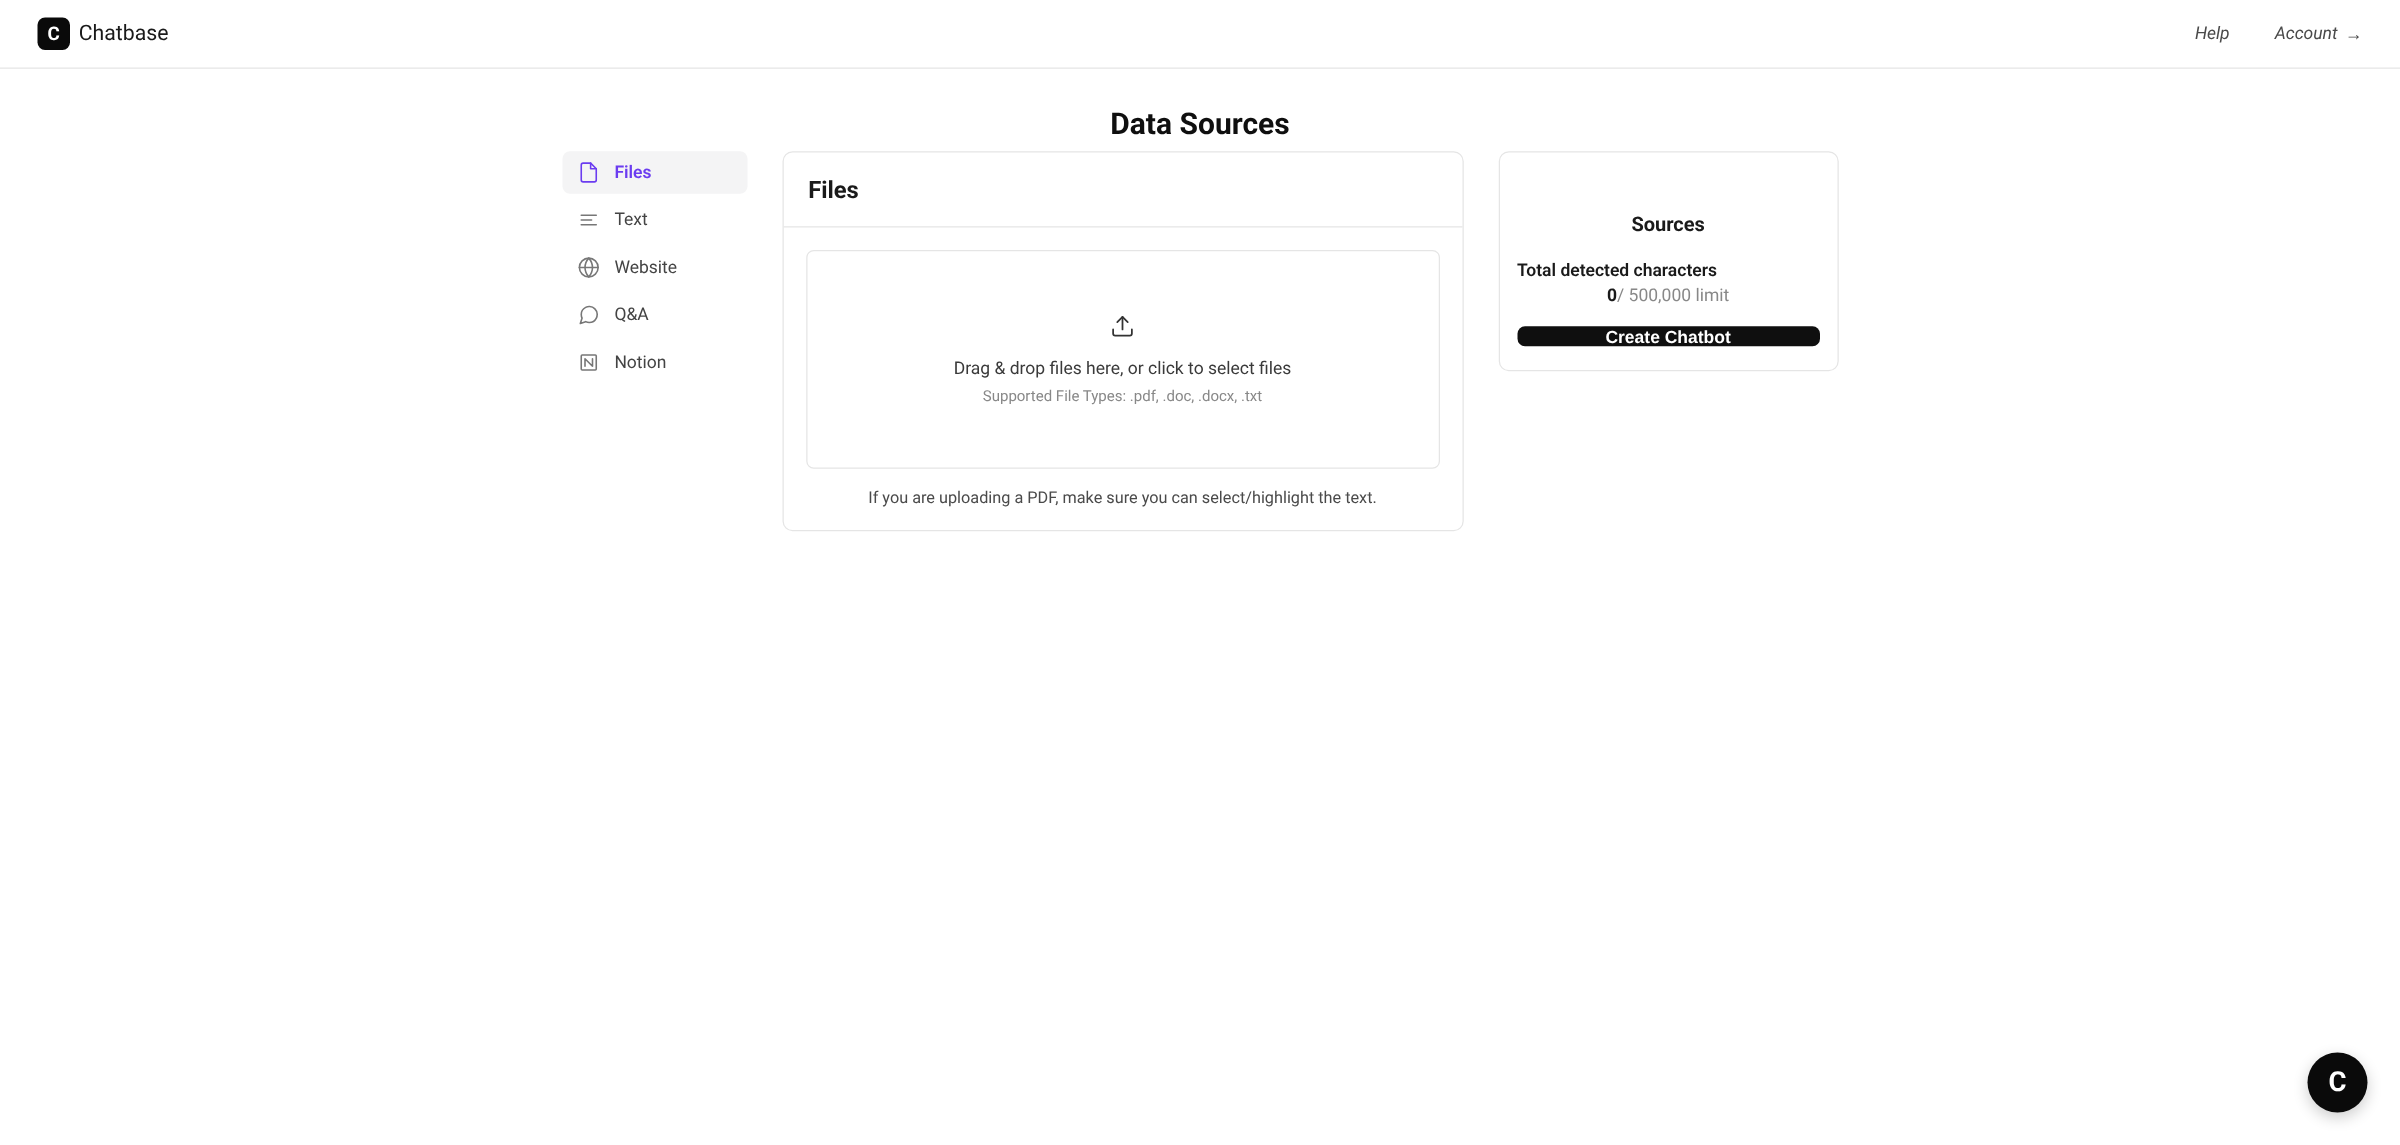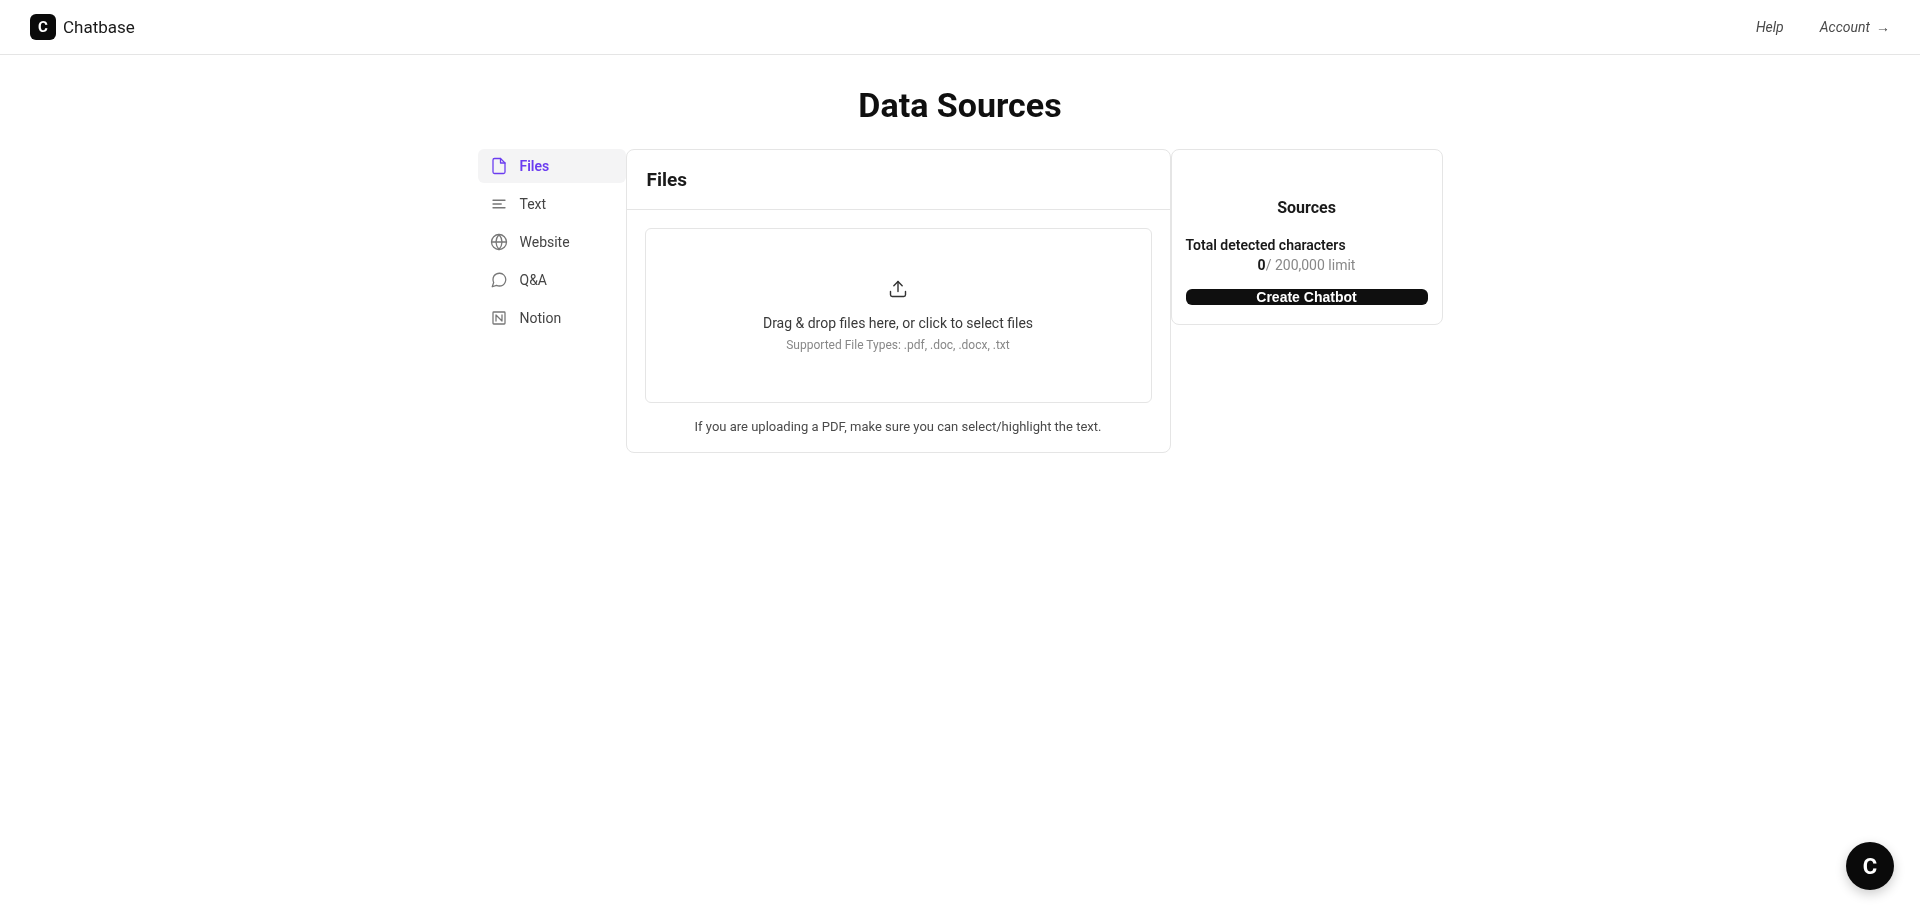--- a/index.html
+++ b/index.html
@@ -57,33 +57,34 @@
     .arrow {
       font-size: 14px;
     }
     .container {
       max-width: 1570px;
       margin: 0 auto;
       padding: 30px 24px;
     }
     .page-title {
       text-align: center;
-      font-size: 34px;
+      font-size: 24px;
       font-weight: 700;
-      margin-bottom: 24px;
+      margin-bottom: 8px;
       color: #0f0f0f;
     }
     .page-subtitle {
       text-align: center;
       font-size: 15px;
       color: #5c5c5c;
       margin-bottom: 38px;
     }
     .layout {
       display: flex;
+      gap: 28px;
       justify-content: center;
       align-items: flex-start;
     }
     .sidebar {
       width: 148px;
       flex-shrink: 0;
     }
     .sidebar-item {
       display: flex;
       align-items: center;
@@ -282,21 +283,21 @@
           <div class="dropzone-subtext">Supported File Types: .pdf, .doc, .docx, .txt</div>
         </div>
         <div class="helper-text">If you are uploading a PDF, make sure you can select/highlight the text.</div>
       </div>
     </div>
 
     <div class="side-card">
       <div class="side-card-title">Sources</div>
       <div class="char-label">Total detected characters</div>
       <div class="char-count">
-        <strong>0</strong><span class="char-limit">/ 200,000 limit</span>
+        <strong>0</strong><span class="char-limit">/ 500,000 limit</span>
       </div>
       <button class="create-btn">Create Chatbot</button>
     </div>
   </div>
 </div>
 
 <div class="chat-bubble">
   <span>C</span>
 </div>
 

